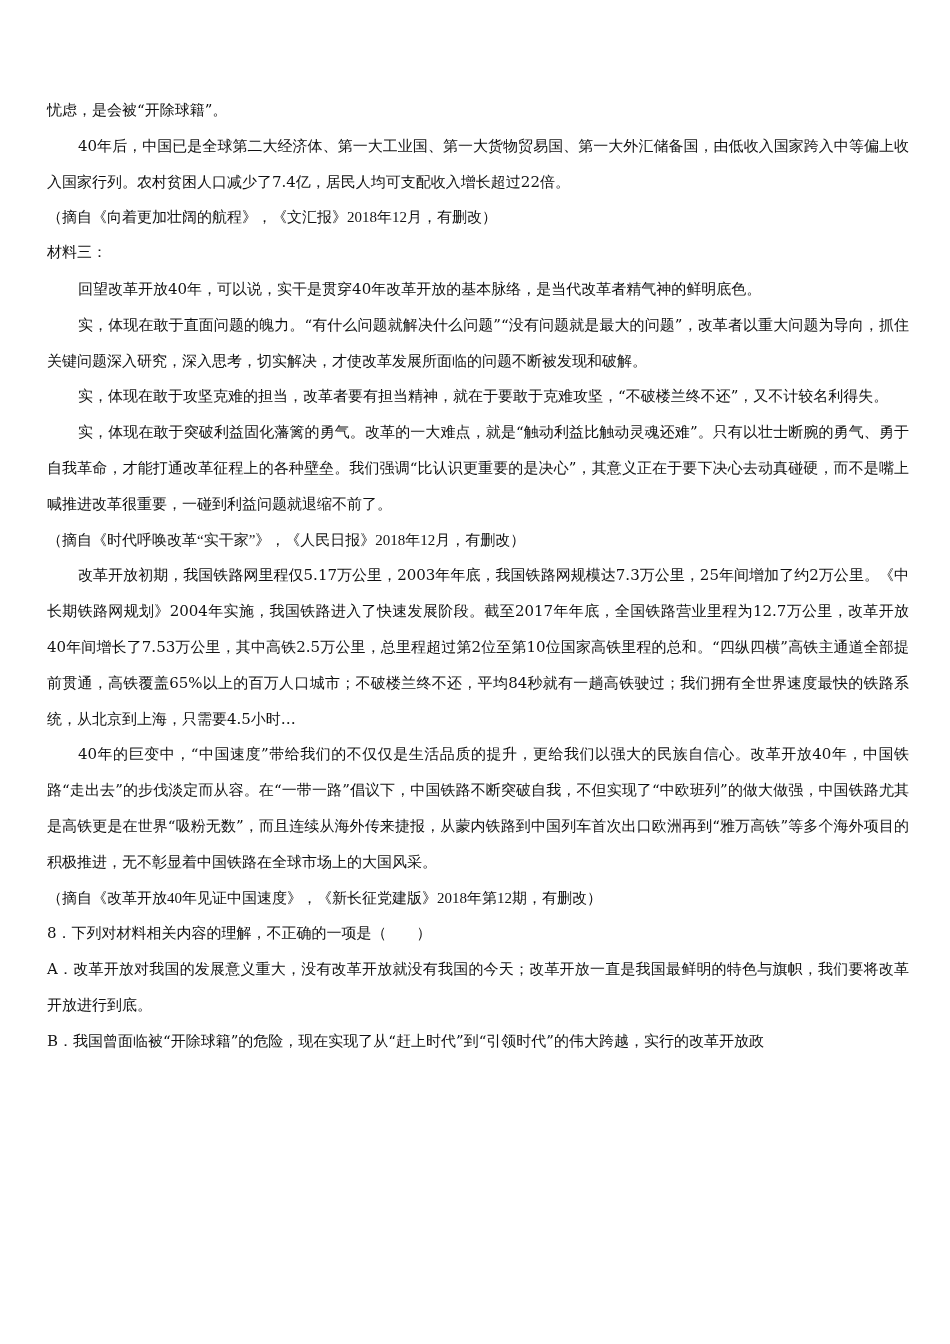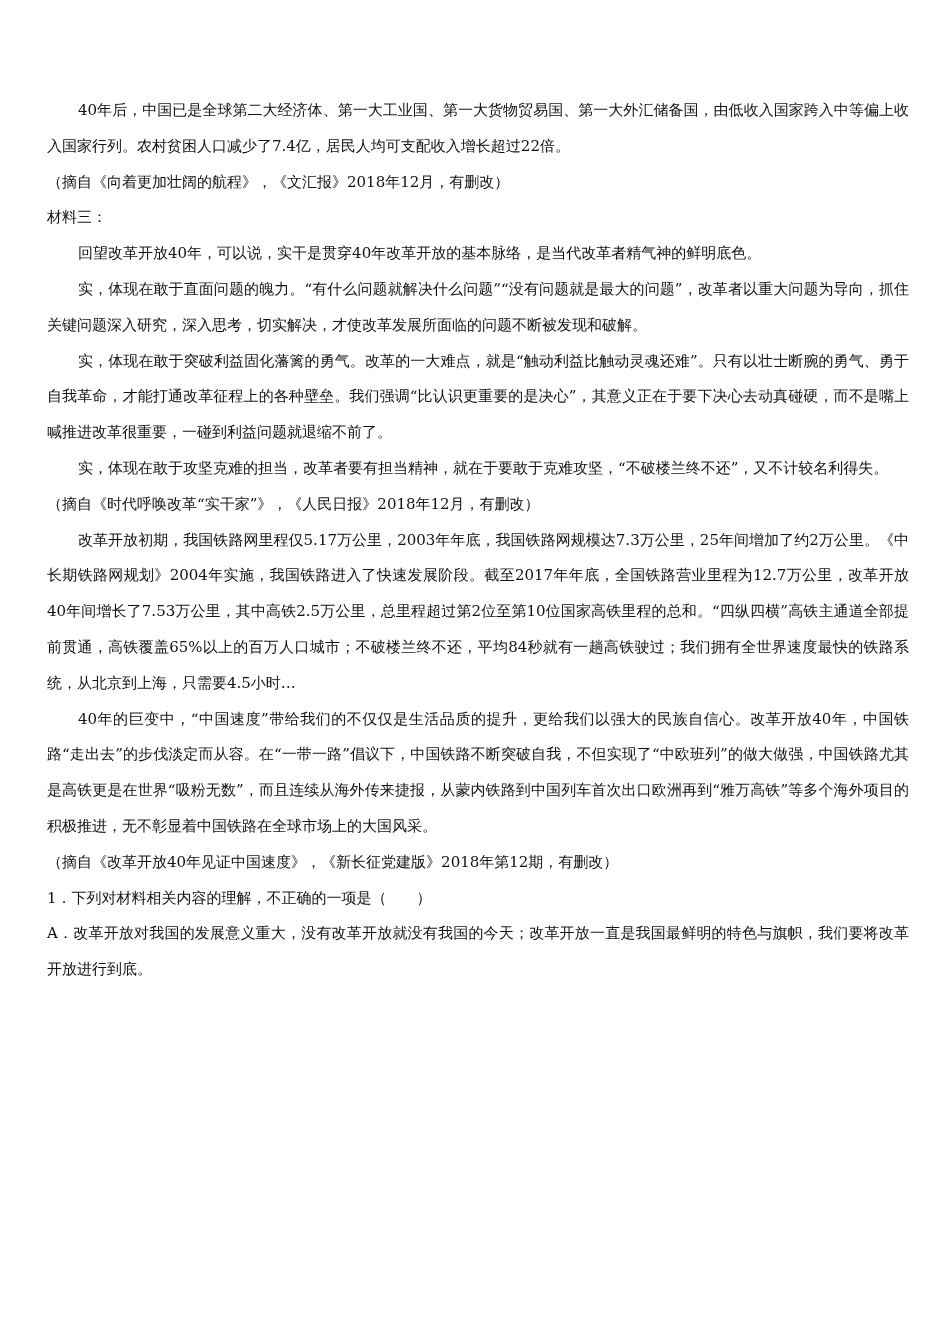--- a/index.html
+++ b/index.html
@@ -7,34 +7,36 @@
   .page {
     position: absolute; left: 47px; top: 93px; width: 862px;
     font-family: "DejaVu Serif", "Liberation Serif", serif;
     font-size: 15px; color: #111111;
     line-height: 35.8px;
     text-align: justify;
     text-justify: inter-character;
   }
   .page p { margin: 0; padding: 0; }
   .indent { text-indent: 31px; }
-  .label { padding-left: 31px; }
-  .source { padding-left: 24px; }
+  .label { padding-left: 31px; font-family: Liberation Mono, monospace; }
+  .source { padding-left: 24px; font-family: Liberation Serif, serif; }
   .q { }
 </style>
 </head>
 <body>
 
 <div class="page">
+  <p>忧虑，是会被“开除球籍”。</p>
   <p class="indent">40年后，中国已是全球第二大经济体、第一大工业国、第一大货物贸易国、第一大外汇储备国，由低收入国家跨入中等偏上收入国家行列。农村贫困人口减少了7.4亿，居民人均可支配收入增长超过22倍。</p>
   <p class="source">（摘自《向着更加壮阔的航程》，《文汇报》2018年12月，有删改）</p>
   <p class="label">材料三：</p>
   <p class="indent">回望改革开放40年，可以说，实干是贯穿40年改革开放的基本脉络，是当代改革者精气神的鲜明底色。</p>
   <p class="indent">实，体现在敢于直面问题的魄力。“有什么问题就解决什么问题”“没有问题就是最大的问题”，改革者以重大问题为导向，抓住关键问题深入研究，深入思考，切实解决，才使改革发展所面临的问题不断被发现和破解。</p>
+  <p class="indent">实，体现在敢于攻坚克难的担当，改革者要有担当精神，就在于要敢于克难攻坚，“不破楼兰终不还”，又不计较名利得失。</p>
   <p class="indent">实，体现在敢于突破利益固化藩篱的勇气。改革的一大难点，就是“触动利益比触动灵魂还难”。只有以壮士断腕的勇气、勇于自我革命，才能打通改革征程上的各种壁垒。我们强调“比认识更重要的是决心”，其意义正在于要下决心去动真碰硬，而不是嘴上喊推进改革很重要，一碰到利益问题就退缩不前了。</p>
-  <p class="indent">实，体现在敢于攻坚克难的担当，改革者要有担当精神，就在于要敢于克难攻坚，“不破楼兰终不还”，又不计较名利得失。</p>
   <p class="source">（摘自《时代呼唤改革“实干家”》，《人民日报》2018年12月，有删改）</p>
   <p class="indent">改革开放初期，我国铁路网里程仅5.17万公里，2003年年底，我国铁路网规模达7.3万公里，25年间增加了约2万公里。《中长期铁路网规划》2004年实施，我国铁路进入了快速发展阶段。截至2017年年底，全国铁路营业里程为12.7万公里，改革开放40年间增长了7.53万公里，其中高铁2.5万公里，总里程超过第2位至第10位国家高铁里程的总和。“四纵四横”高铁主通道全部提前贯通，高铁覆盖65%以上的百万人口城市；不破楼兰终不还，平均84秒就有一趟高铁驶过；我们拥有全世界速度最快的铁路系统，从北京到上海，只需要4.5小时…</p>
   <p class="indent">40年的巨变中，“中国速度”带给我们的不仅仅是生活品质的提升，更给我们以强大的民族自信心。改革开放40年，中国铁路“走出去”的步伐淡定而从容。在“一带一路”倡议下，中国铁路不断突破自我，不但实现了“中欧班列”的做大做强，中国铁路尤其是高铁更是在世界“吸粉无数”，而且连续从海外传来捷报，从蒙内铁路到中国列车首次出口欧洲再到“雅万高铁”等多个海外项目的积极推进，无不彰显着中国铁路在全球市场上的大国风采。</p>
   <p class="source">（摘自《改革开放40年见证中国速度》，《新长征党建版》2018年第12期，有删改）</p>
-  <p class="q">1．下列对材料相关内容的理解，不正确的一项是（　　）</p>
+  <p class="q">8．下列对材料相关内容的理解，不正确的一项是（　　）</p>
   <p class="q">A．改革开放对我国的发展意义重大，没有改革开放就没有我国的今天；改革开放一直是我国最鲜明的特色与旗帜，我们要将改革开放进行到底。</p>
+  <p class="q">B．我国曾面临被“开除球籍”的危险，现在实现了从“赶上时代”到“引领时代”的伟大跨越，实行的改革开放政</p>
 </div>
 
 </body></html>

